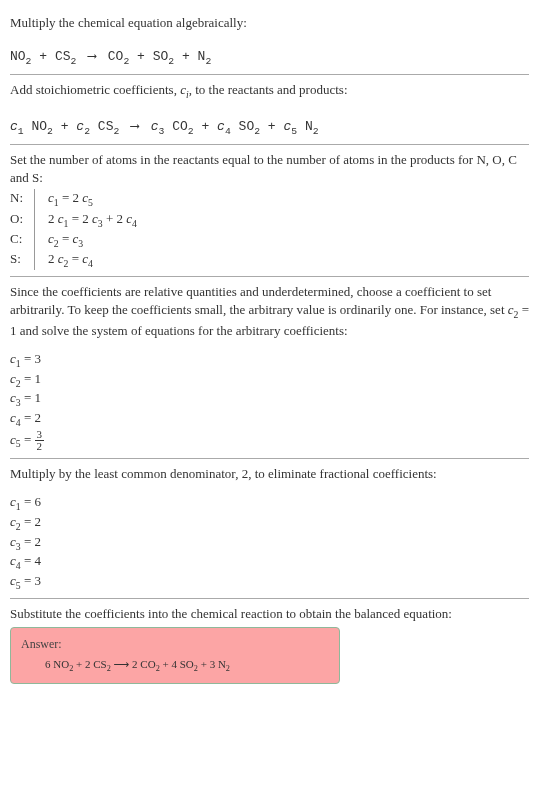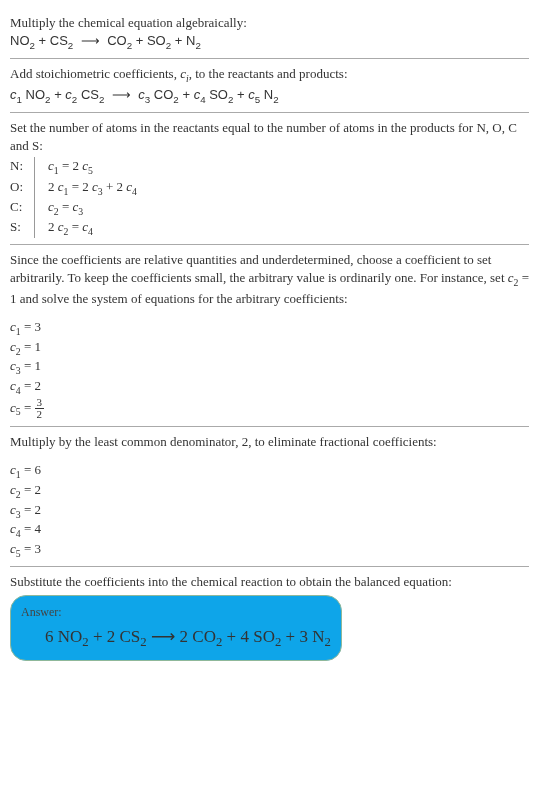--- a/index.html
+++ b/index.html
@@ -18,22 +18,22 @@
     }
     .section {
       padding: 6px 0;
     }
     .divider {
       border: none;
       border-top: 1px solid #aaa;
       margin: 0;
     }
     .equation-line {
-      margin-top: 0;
-      font-family: Liberation Sans, sans-serif;
+      margin-top: 16px;
+      font-family: Liberation Mono, monospace;
     }
     .sub {
       font-size: 0.75em;
       vertical-align: sub;
       font-style: italic;
     }
     .subn {
       font-size: 0.75em;
       vertical-align: sub;
     }
@@ -73,35 +73,35 @@
       display: block;
       border-bottom: 1px solid #333;
       padding: 0 2px;
     }
     .frac .den {
       display: block;
       padding: 0 2px;
     }
     .answer-box {
       border: 1px solid #8fb89a;
-      background: #0ea5e9;
-      border-radius: 16px;
+      background: #fca5a5;
+      border-radius: 4px;
       padding: 8px 10px;
       margin-top: 4px;
       display: inline-block;
       min-width: 330px;
     }
     .answer-label {
       font-size: 12px;
       color: #444;
       margin-bottom: 4px;
     }
     .answer-eq {
       padding-left: 24px;
-      font-size: 17px;
+      font-size: 11px;
     }
   </style>
 </head>
 <body>
 
 <div class="section">
   <div>Multiply the chemical equation algebraically:</div>
   <div class="equation-line">
     <span>NO</span><span class="subn">2</span>
     <span> + </span>

